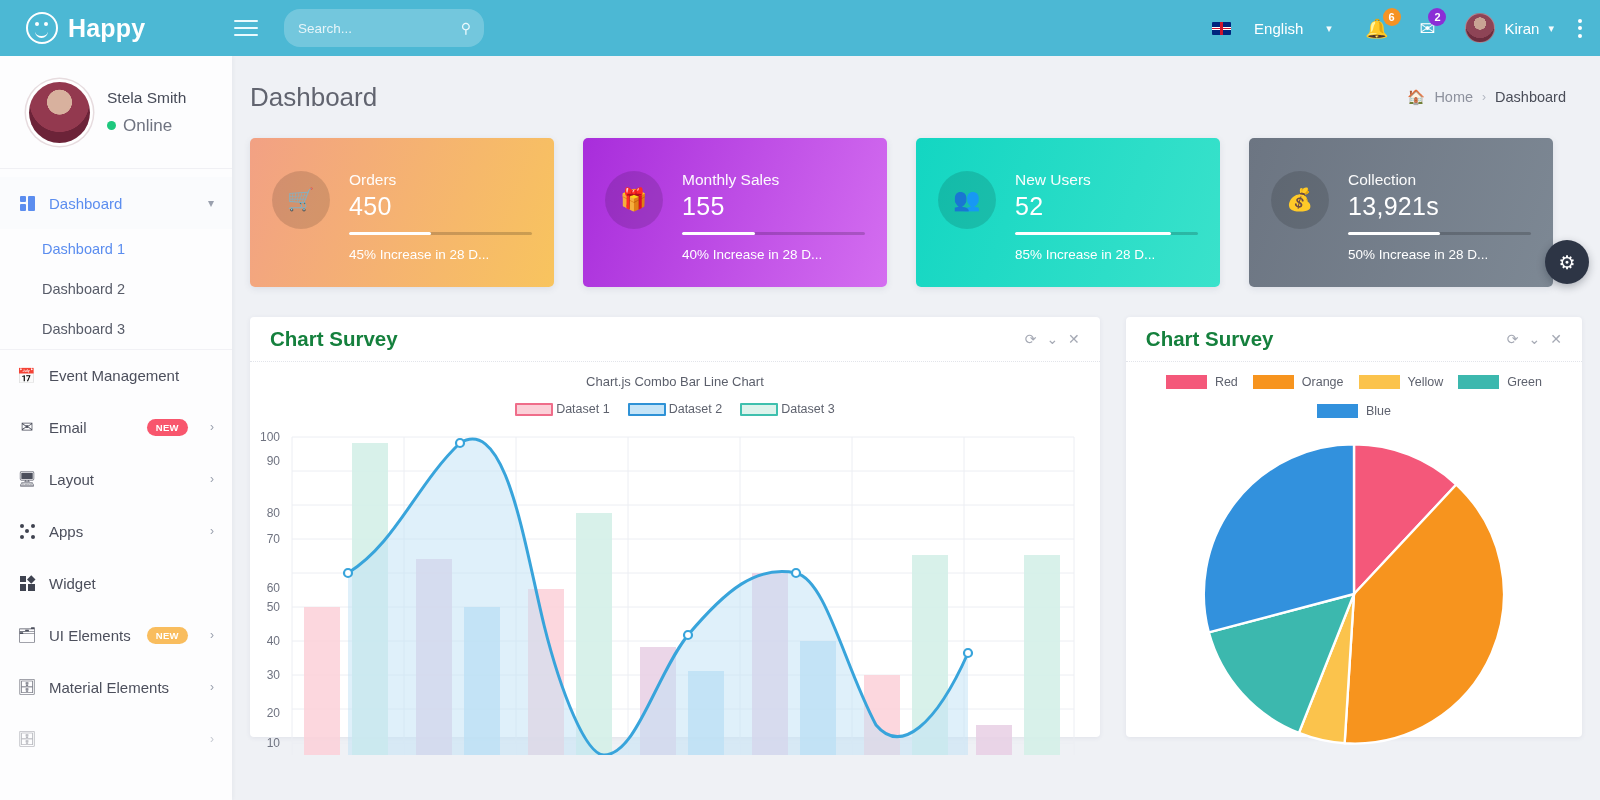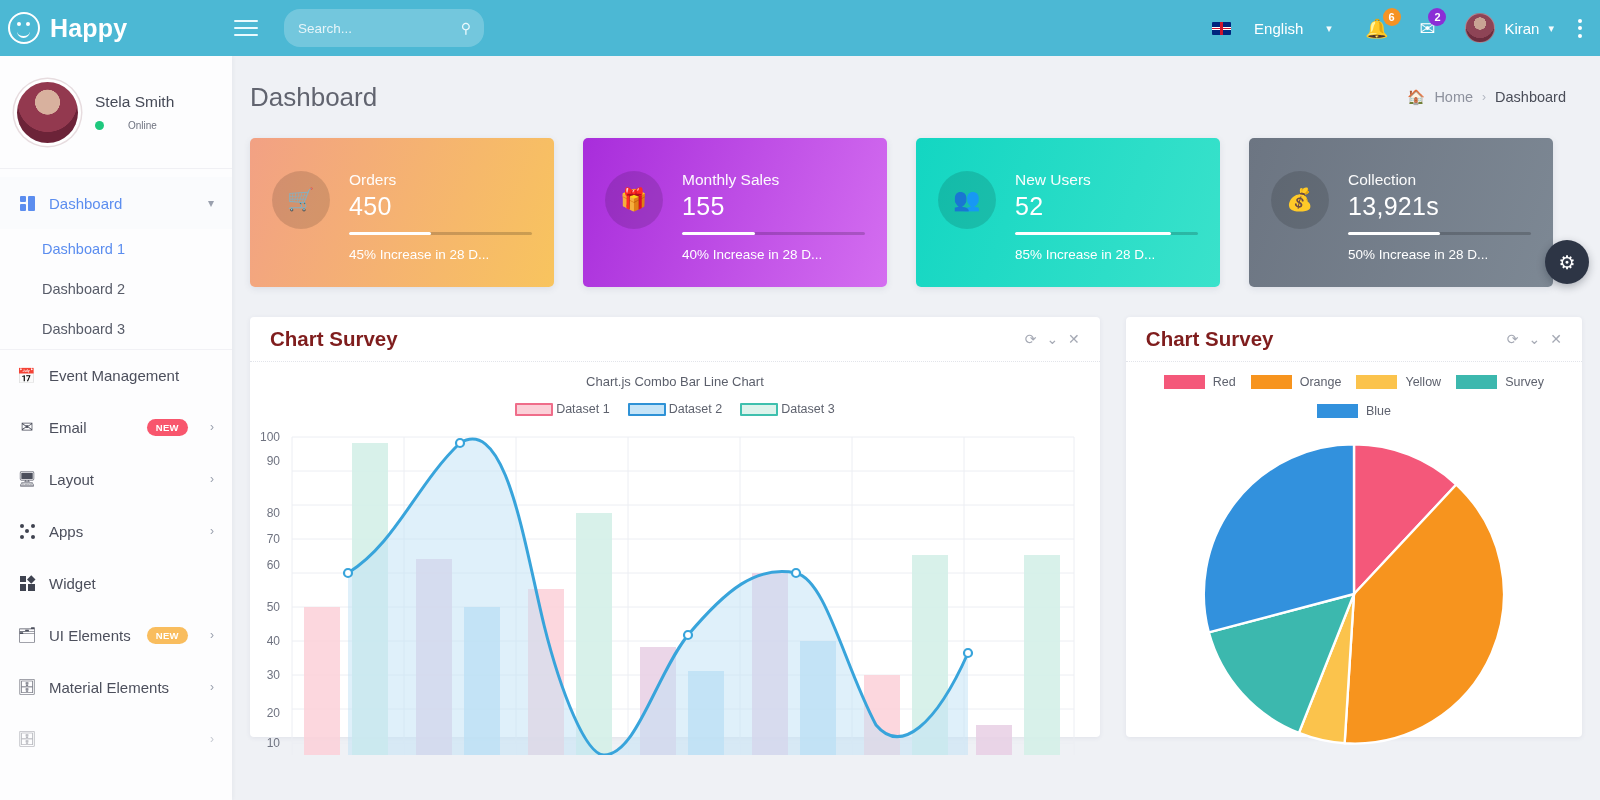--- a/index.html
+++ b/index.html
@@ -9,21 +9,21 @@
     background:#eff1f5;
     color:#4a4a5a;
     -webkit-font-smoothing:antialiased;
   }
 
   
   .topbar{
     position:absolute; top:0; left:0; width:1600px; height:56px;
     background:#4cb8d4; display:flex; align-items:center; z-index:40;
   }
-  .brand{ width:232px; display:flex; align-items:center; gap:10px; padding-left:8px; }
+  .brand{ width:232px; display:flex; align-items:center; gap:10px; padding-left:26px; }
   .brand-mark{
     width:32px; height:32px; border-radius:50%;
     border:2.5px solid #ffffff; position:relative; flex:none;
   }
   .brand-mark::before{
     content:""; position:absolute; left:7px; top:8px; width:4px; height:4px;
     border-radius:50%; background:#fff;
     box-shadow:9px 0 0 0 #fff;
   }
   .brand-mark::after{
@@ -85,32 +85,32 @@
   .uname{ font-size:15px; }
   .dots{ display:flex; flex-direction:column; gap:3.5px; cursor:pointer; }
   .dots i{ width:4px; height:4px; background:#fff; border-radius:50%; display:block; }
 
   
   .sidebar{
     position:absolute; top:56px; left:0; width:232px; height:744px;
     background:#fdfdfe; overflow:hidden; z-index:30;
     box-shadow:1px 0 4px rgba(40,50,80,.05);
   }
-  .profile{ height:113px; display:flex; align-items:center; padding-left:14px; gap:14px;
+  .profile{ height:113px; display:flex; align-items:center; padding-left:26px; gap:14px;
     border-bottom:1px solid #f0f0f4;text-align:center; }
   .avatar-lg{
     width:67px; height:67px; border-radius:50%; flex:none; padding:3px;
     background:#fff; box-shadow:0 0 0 1.5px #e7dcdf;
   }
   .avatar-lg i{
     display:block; width:100%; height:100%; border-radius:50%;
     background:radial-gradient(circle at 50% 33%, #d8b19e 0 24%, #93394f 25% 58%, #6c2338 59% 100%);
   }
   .pname{ font-size:15.5px; color:#464a57; margin-bottom:9px; }
-  .pstat{ display:flex; align-items:center; gap:24px; font-size:10px; color:#6f7380; }
+  .pstat{ display:flex; align-items:center; gap:7px; font-size:17px; color:#6f7380; }
   .pdot{ width:9px; height:9px; border-radius:50%; background:#1ec87e; display:block; }
 
   .nav{ padding-top:8px; }
   .nav-item{
     display:flex; align-items:center; height:52px; padding:0 18px; gap:13px;
     font-size:15px; color:#4c4f5c; cursor:pointer; position:relative;
   }
   .nav-item.active{ color:#5b8def; background:#fafbfd; }
   .nav-ic{ width:18px; display:flex; justify-content:center; flex:none; font-size:15px; }
   .nav-label{ flex:1; }
@@ -177,21 +177,21 @@
 
   
   .panels{ display:flex; gap:26px; padding:30px 18px 0 18px; }
   .panel{ background:#fff; border-radius:4px; box-shadow:0 1px 5px rgba(60,70,100,.08); }
   .panel-a{ width:857px; height:420px; }
   .panel-b{ width:460px; height:420px; }
   .panel-head{
     height:45px; display:flex; align-items:center; padding:0 20px;
     border-bottom:1px dotted #e2e4ea;
   }
-  .panel-title{ font-size:20.5px; font-weight:bold; color:#7f1d1d; }
+  .panel-title{ font-size:20.5px; font-weight:bold; color:#15803d; }
   .panel-acts{ margin-left:auto; display:flex; align-items:center; gap:10px; color:#a5a9b4; font-size:14px; }
   .panel-acts span{ cursor:pointer; }
 
   
   .chart-title{ text-align:center; font-size:13px; color:#5b5f6b; padding-top:12px; }
   .legend{ display:flex; justify-content:center; gap:18px; padding-top:13px; flex-wrap:wrap; }
   .leg{ display:flex; align-items:center; gap:3px; font-size:12.5px; color:#5e626e; }
   .leg i{ width:38px; height:13px; display:block; border-radius:1px; }
   .plot{ position:relative; margin-top:9px; }
   .ylabels{ position:absolute; left:0; top:0; width:30px; height:100%; }
@@ -455,21 +455,21 @@
           <span>Dataset 3</span>
         </div>
       </div>
 
       <div class="plot">
         <div class="ylabels">
           <b style="top:12px">100</b>
           <b style="top:36px">90</b>
           <b style="top:88px">80</b>
           <b style="top:114px">70</b>
-          <b style="top:140px">60</b>
+          <b style="top:163px">60</b>
           <b style="top:182px">50</b>
           <b style="top:216px">40</b>
           <b style="top:250px">30</b>
           <b style="top:288px">20</b>
           <b style="top:318px">10</b>
         </div>
 
         <svg width="820" height="330" viewBox="0 0 820 330" style="margin-left:6px;">
 
           <g stroke="#eceef3" stroke-width="1">
@@ -556,21 +556,21 @@
         <div class="pleg">
           <i style="background:#f7941e"></i>
           <span>Orange</span>
         </div>
         <div class="pleg">
           <i style="background:#fbc34c"></i>
           <span>Yellow</span>
         </div>
         <div class="pleg">
           <i style="background:#3cb8ae"></i>
-          <span>Survey</span>
+          <span>Green</span>
         </div>
         <div class="pleg" style="flex-basis:100%;justify-content:center;">
           <i style="background:#3291dd"></i>
           <span>Blue</span>
         </div>
       </div>
 
       <div style="display:flex;justify-content:center;margin-top:6px;">
         <svg width="340" height="340" viewBox="0 0 200 200">
           <g stroke="#ffffff" stroke-width="1.4">

